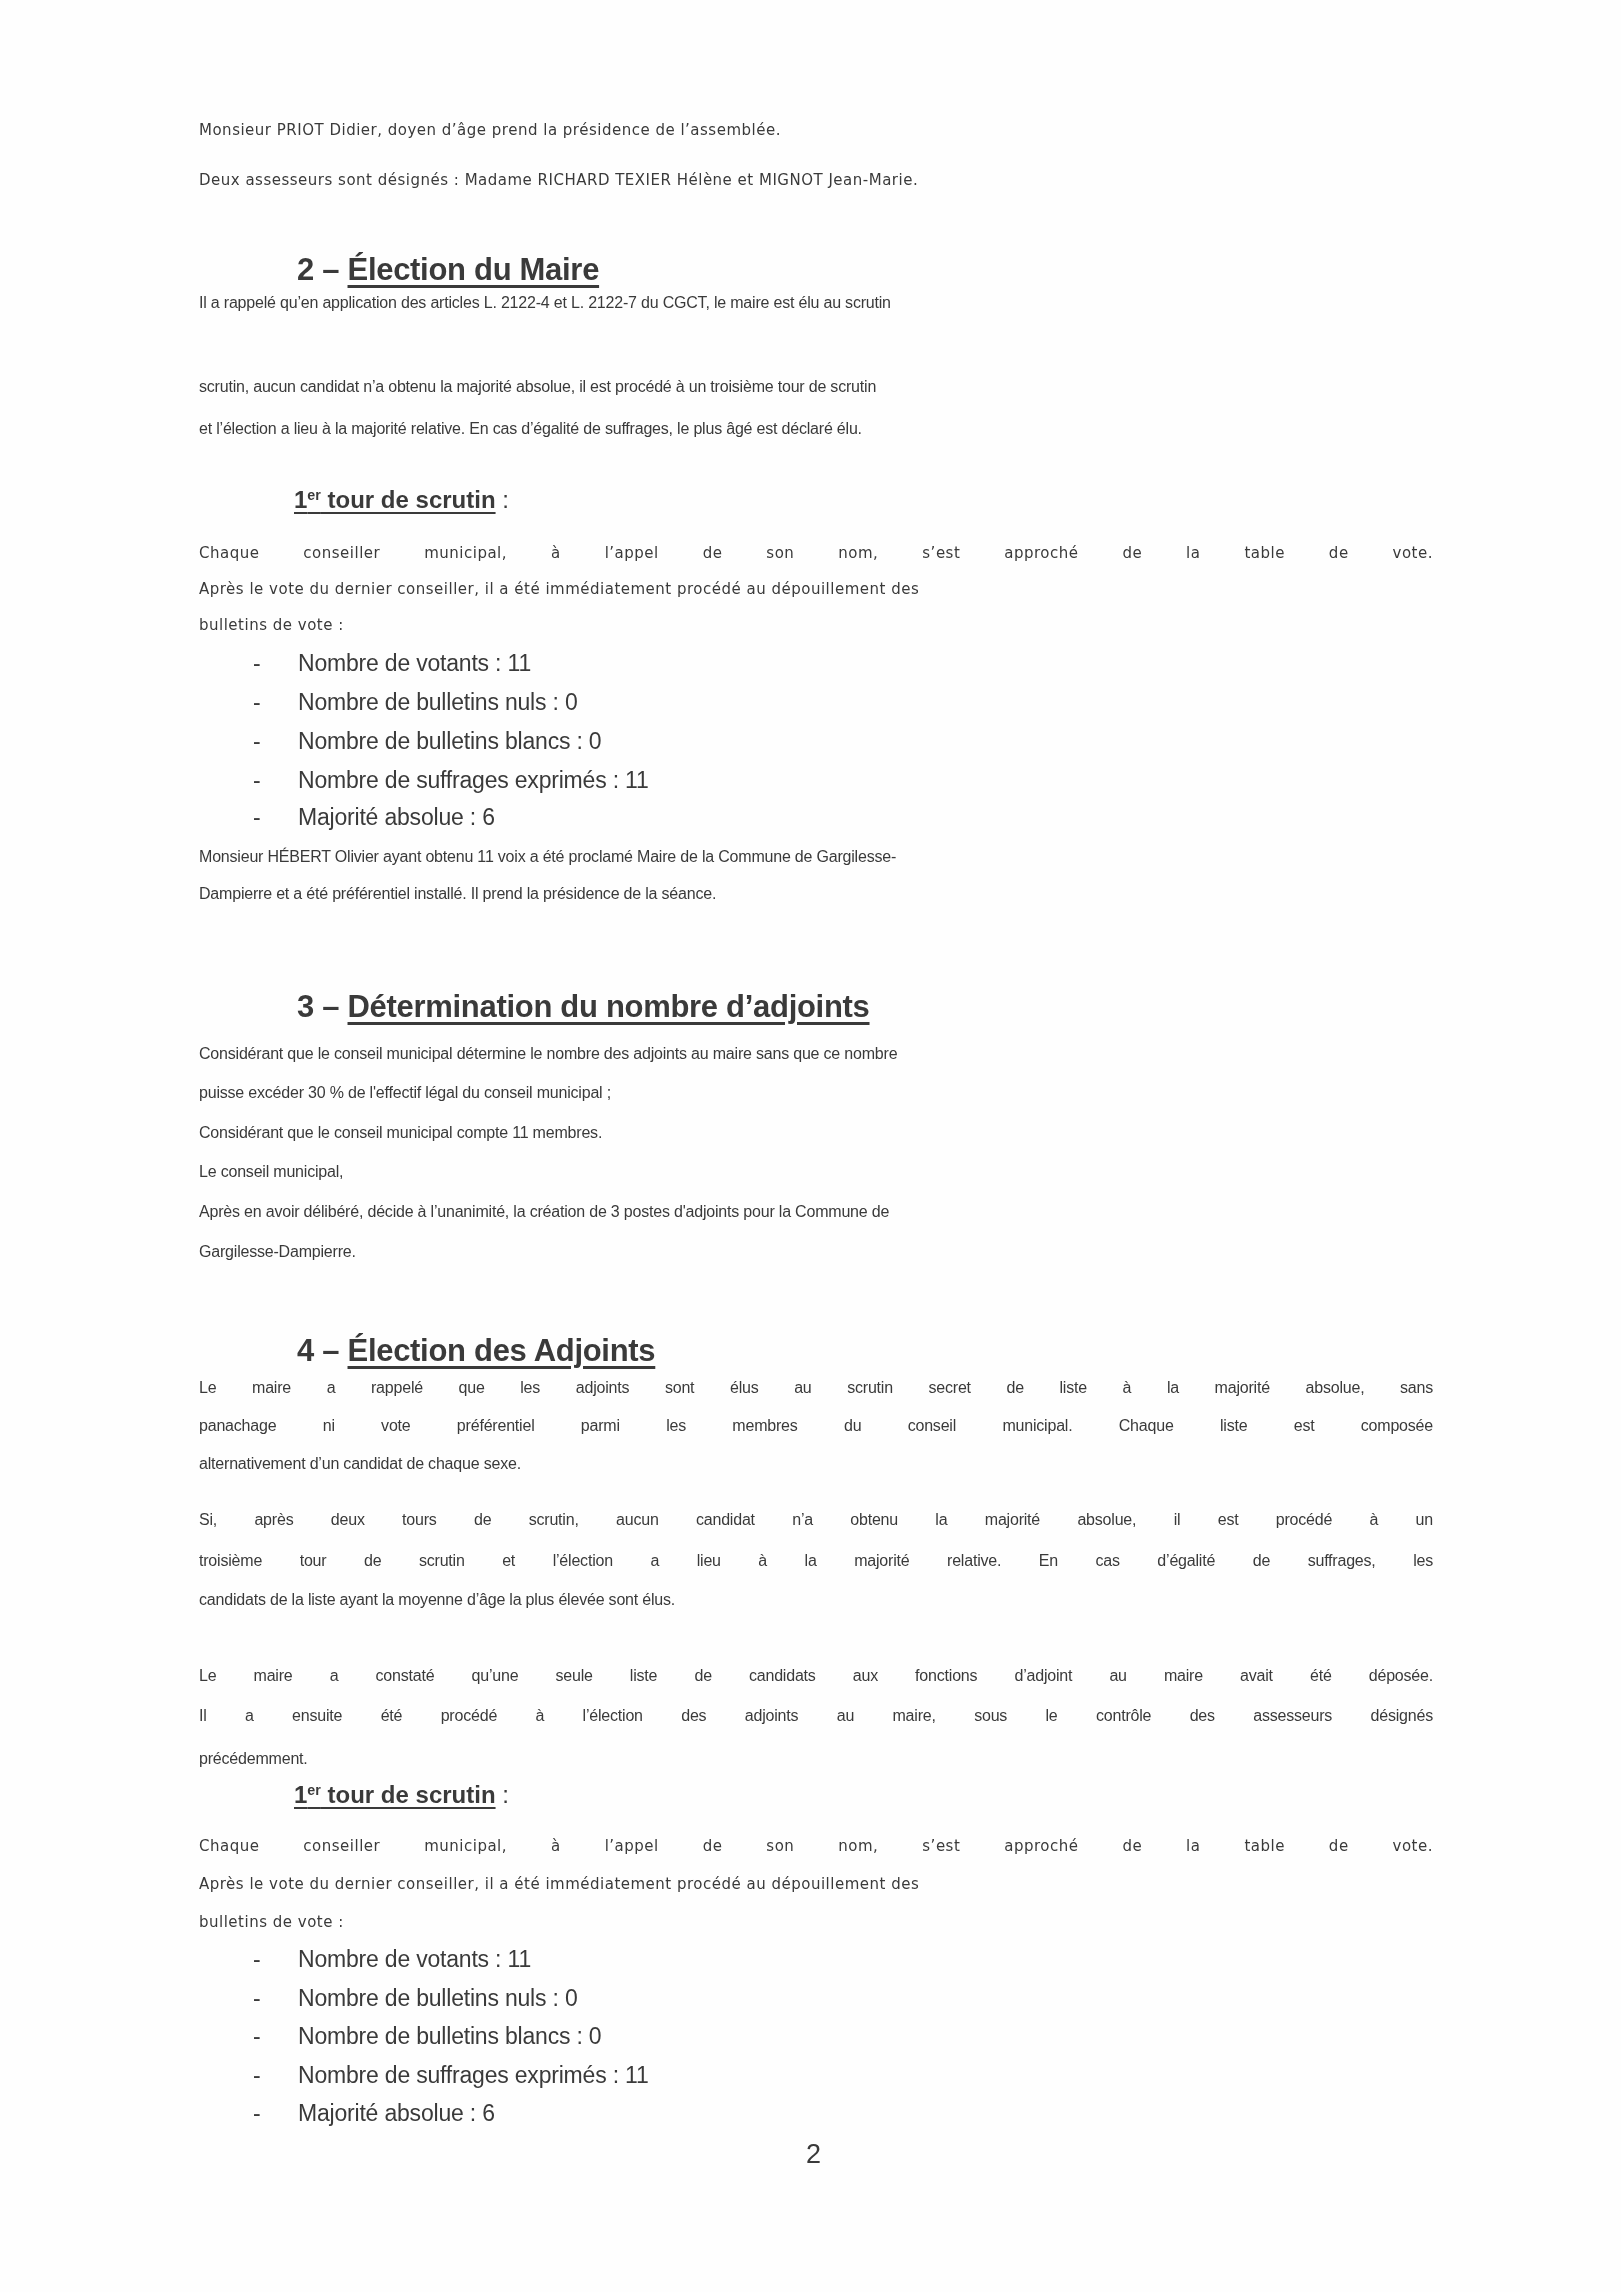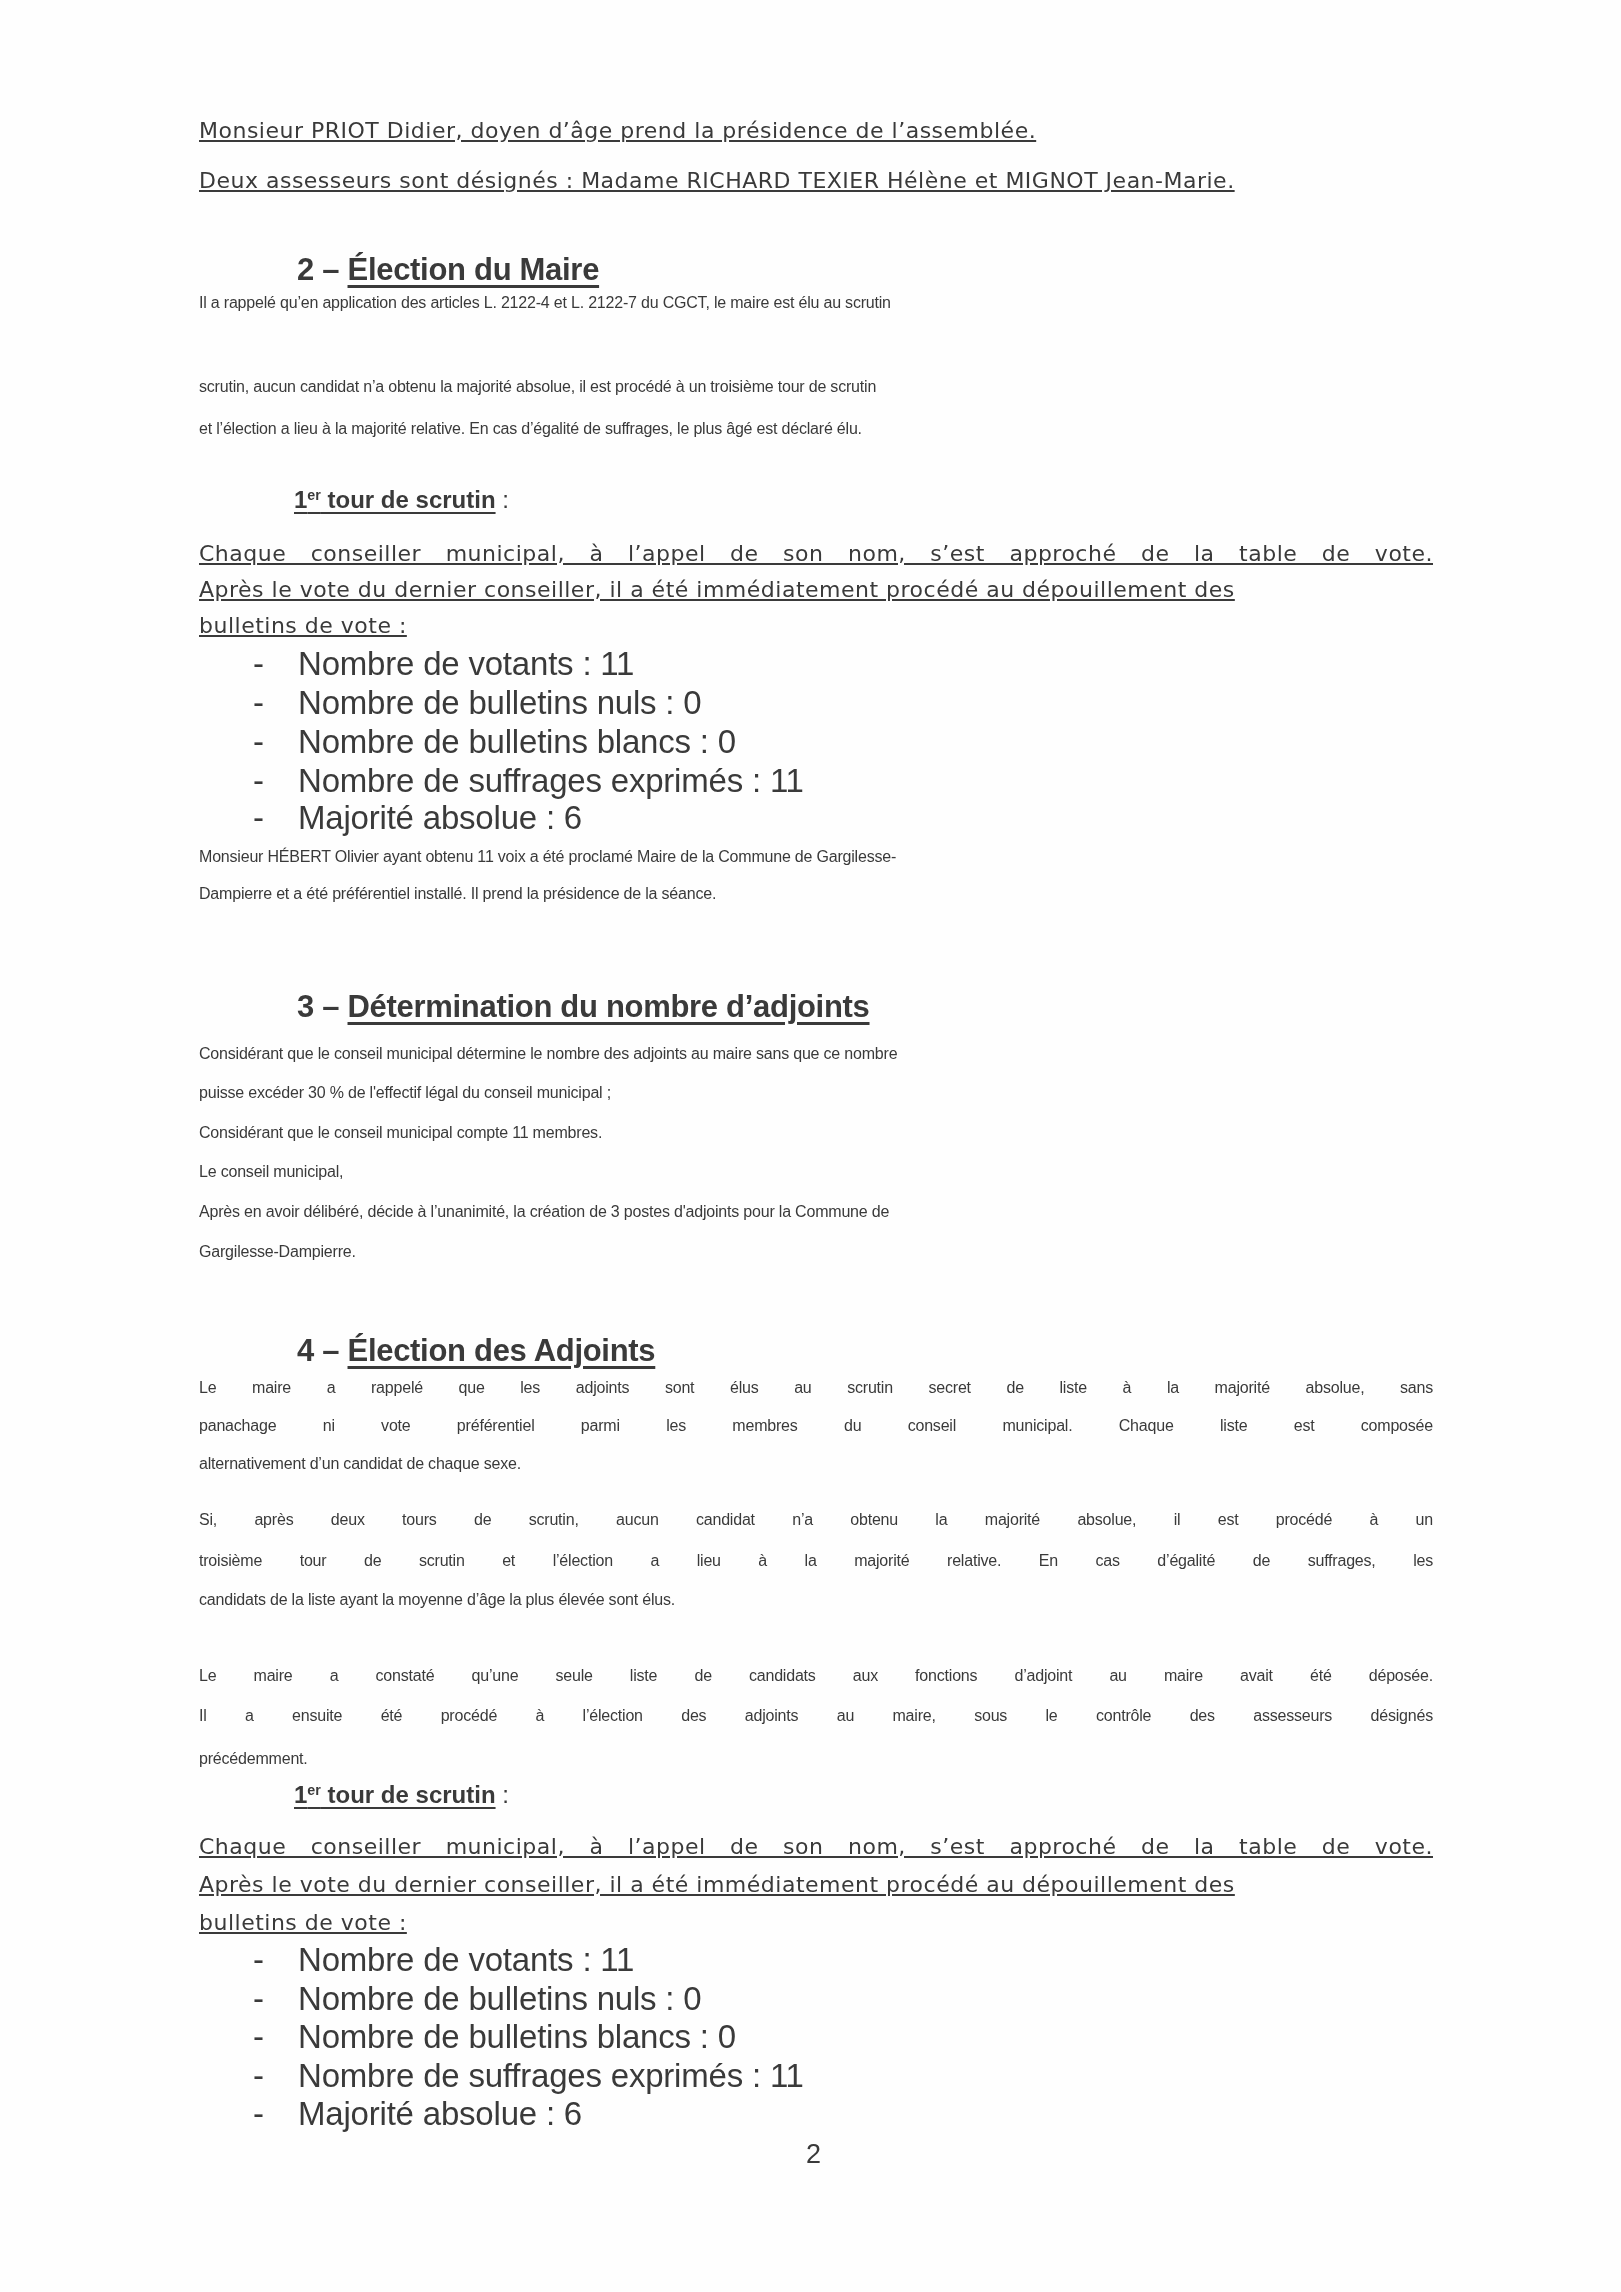--- a/index.html
+++ b/index.html
@@ -1,30 +1,30 @@
 <!DOCTYPE html>
 <html style="font-size:14.3px"><head>
 <meta charset="utf-8">
 <style>
   html, body { margin:0; padding:0; background:#ffffff; }
   body { width:1621px; height:2293px; position:relative; overflow:hidden; }
   .page { position:absolute; left:0; top:0; width:1621px; height:2293px; background:#fefefe; }
   .ln { position:absolute; left:199px; white-space:nowrap; color:#3a3a3a;
         font-family:Liberation Sans, sans-serif; font-size:16px; line-height:29px; letter-spacing:-0.2px; }
-  .wide { font-family:"DejaVu Sans", sans-serif; font-size:22px; letter-spacing:0.5px;text-decoration:underline; }
+  .wide { font-family:"DejaVu Sans", sans-serif; font-size:15px; letter-spacing:0.5px; }
   .just { width:1234px; text-align:justify; text-align-last:justify; }
   .h { position:absolute; left:297px; white-space:nowrap; color:#3a3a3a;
        font-family:"Liberation Sans", sans-serif; font-weight:bold; font-size:31px; line-height:36px; letter-spacing:-0.3px;margin-top:24px; }
   .h .u { text-decoration:underline; text-decoration-thickness:2.7px; text-underline-offset:4.5px; }
   .sub { position:absolute; left:294px; white-space:nowrap; color:#3a3a3a;
          font-family:"Liberation Sans", sans-serif; font-size:24px; line-height:29px; }
   .sub .u { font-weight:bold; text-decoration:underline; text-decoration-thickness:1.8px; text-underline-offset:3.6px; }
   .sub sup { font-size:14.3px; vertical-align:top; position:relative; top:-3.6px; }
   .li { position:absolute; left:253px; white-space:nowrap; color:#3a3a3a;
-        font-family:"Liberation Sans", sans-serif; font-size:33px; line-height:29px; letter-spacing:-0.2px; }
+        font-family:"Liberation Sans", sans-serif; font-size:23px; line-height:29px; letter-spacing:-0.2px; }
   .li .dash { display:inline-block; width:45px; }
   .pnum { position:absolute; left:806px; top:2139px; color:#3a3a3a;
           font-family:"Liberation Sans", sans-serif; font-size:27px; line-height:30px; }
 </style>
 </head>
 <body>
 
 <div class="page">
 
   <div class="ln wide" style="top:116px">Monsieur PRIOT Didier, doyen d’âge prend la présidence de l’assemblée.</div>

